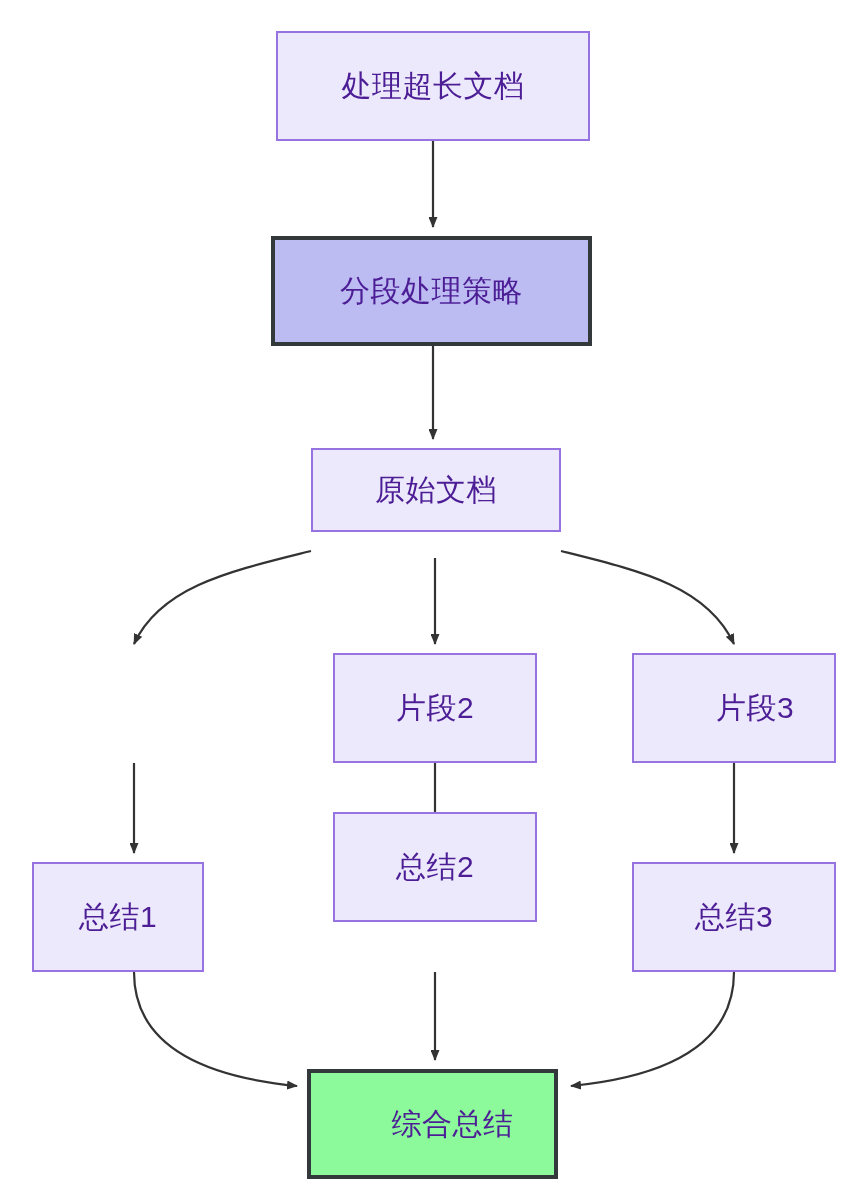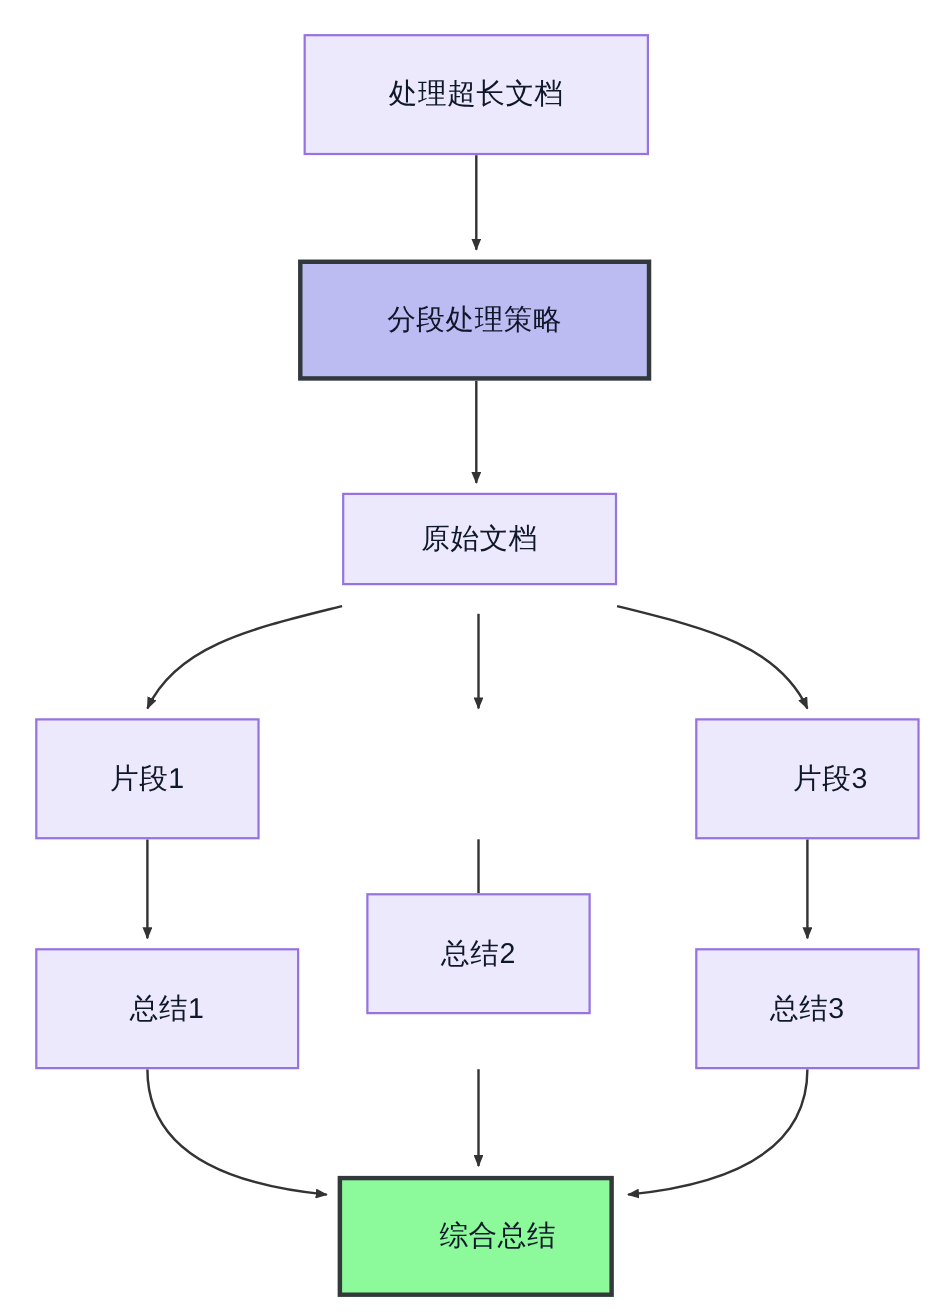--- a/index.html
+++ b/index.html
@@ -29,23 +29,23 @@
   .node {
     position: absolute;
     box-sizing: border-box;
     display: flex;
     align-items: center;
     justify-content: center;
     text-align: center;
     z-index: 2;
   }
   .node-label {
-    font-size: 26px;
+    font-size: 30px;
     line-height: 1.2;
-    color: #0f172a;
+    color: #4c1d95;
     letter-spacing: 0.5px;
     white-space: nowrap;
   }
   .node.style-default {
     background: #ece9fc;
     border: 2px solid #9673e0;
   }
   .node.style-strategy {
     background: #bcbcf2;
     border: 4px solid #33393b;
@@ -96,30 +96,30 @@
   </div>
 
   <div class="node style-strategy" style="left:271px; top:236px; width:321px; height:110px;justify-content:center;">
     <span class="node-label">分段处理策略</span>
   </div>
 
   <div class="node style-default" style="left:311px; top:448px; width:250px; height:84px;">
     <span class="node-label">原始文档</span>
   </div>
 
-  <div class="node style-default" style="left:32px; top:653px; width:204px; height:110px;">
-    <span class="node-label">片段1</span>
+
+  <div class="node style-default" style="left:333px; top:653px; width:204px; height:110px;">
+    <span class="node-label">片段2</span>
   </div>
-
 
   <div class="node style-default" style="left:632px; top:653px; width:204px; height:110px;padding-left:42px;">
     <span class="node-label">片段3</span>
   </div>
 
-  <div class="node style-default" style="left:32px; top:862px; width:240px; height:110px;">
+  <div class="node style-default" style="left:32px; top:862px; width:172px; height:110px;">
     <span class="node-label">总结1</span>
   </div>
 
   <div class="node style-default" style="left:333px; top:812px; width:204px; height:110px;">
     <span class="node-label">总结2</span>
   </div>
 
   <div class="node style-default" style="left:632px; top:862px; width:204px; height:110px;">
     <span class="node-label">总结3</span>
   </div>

